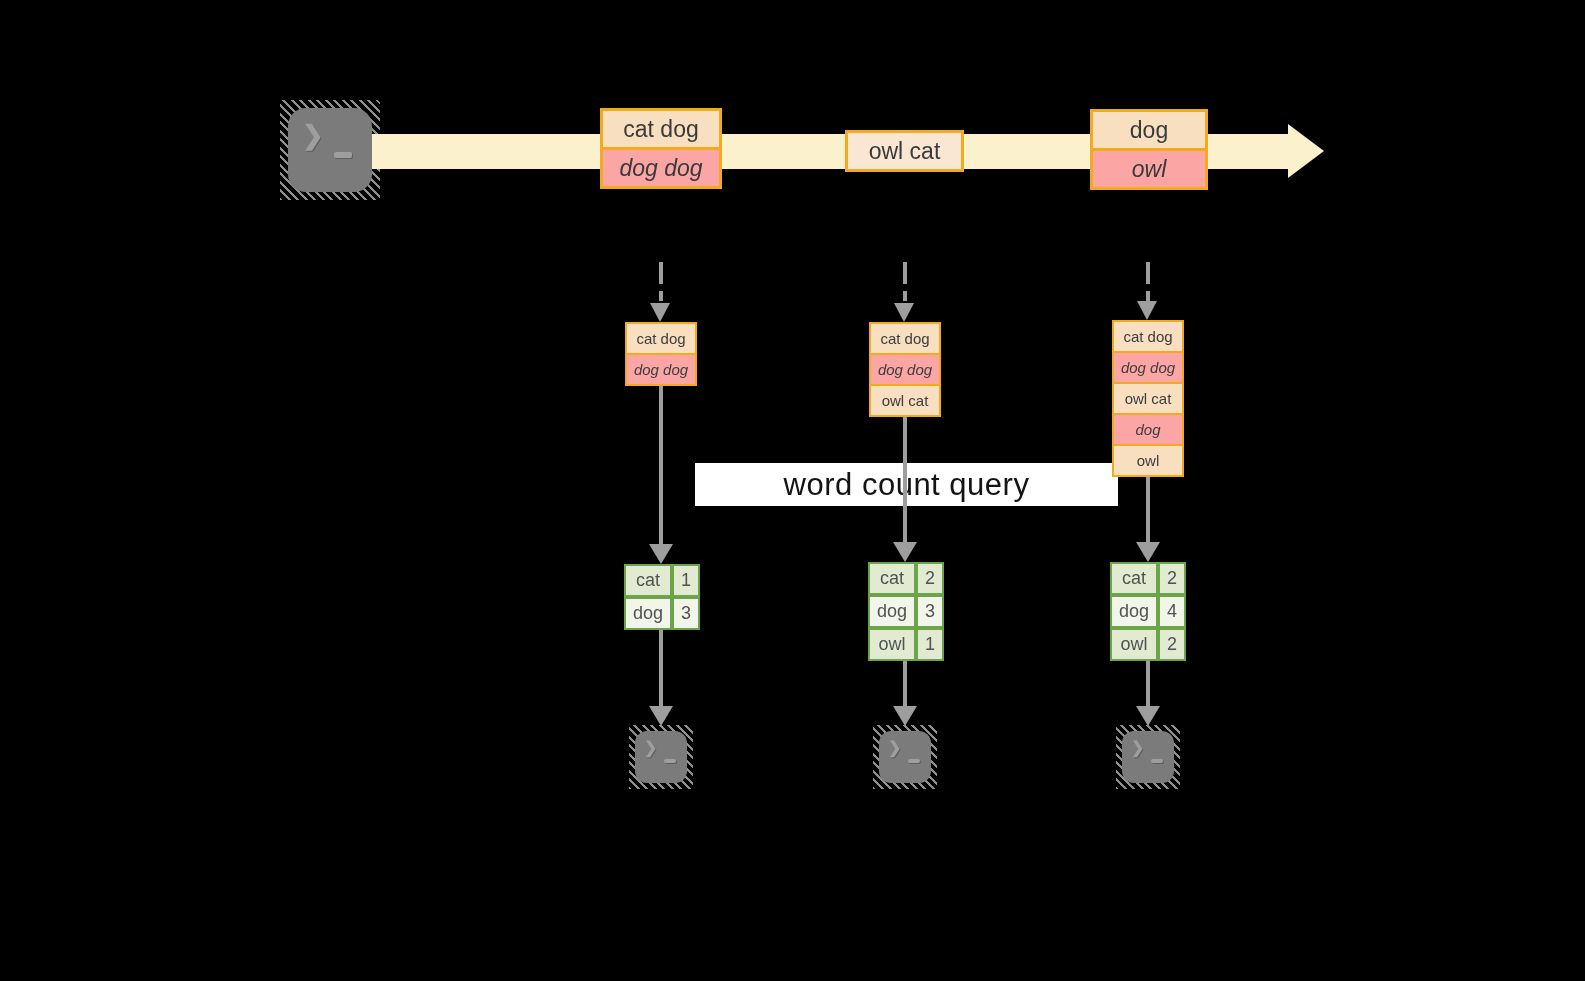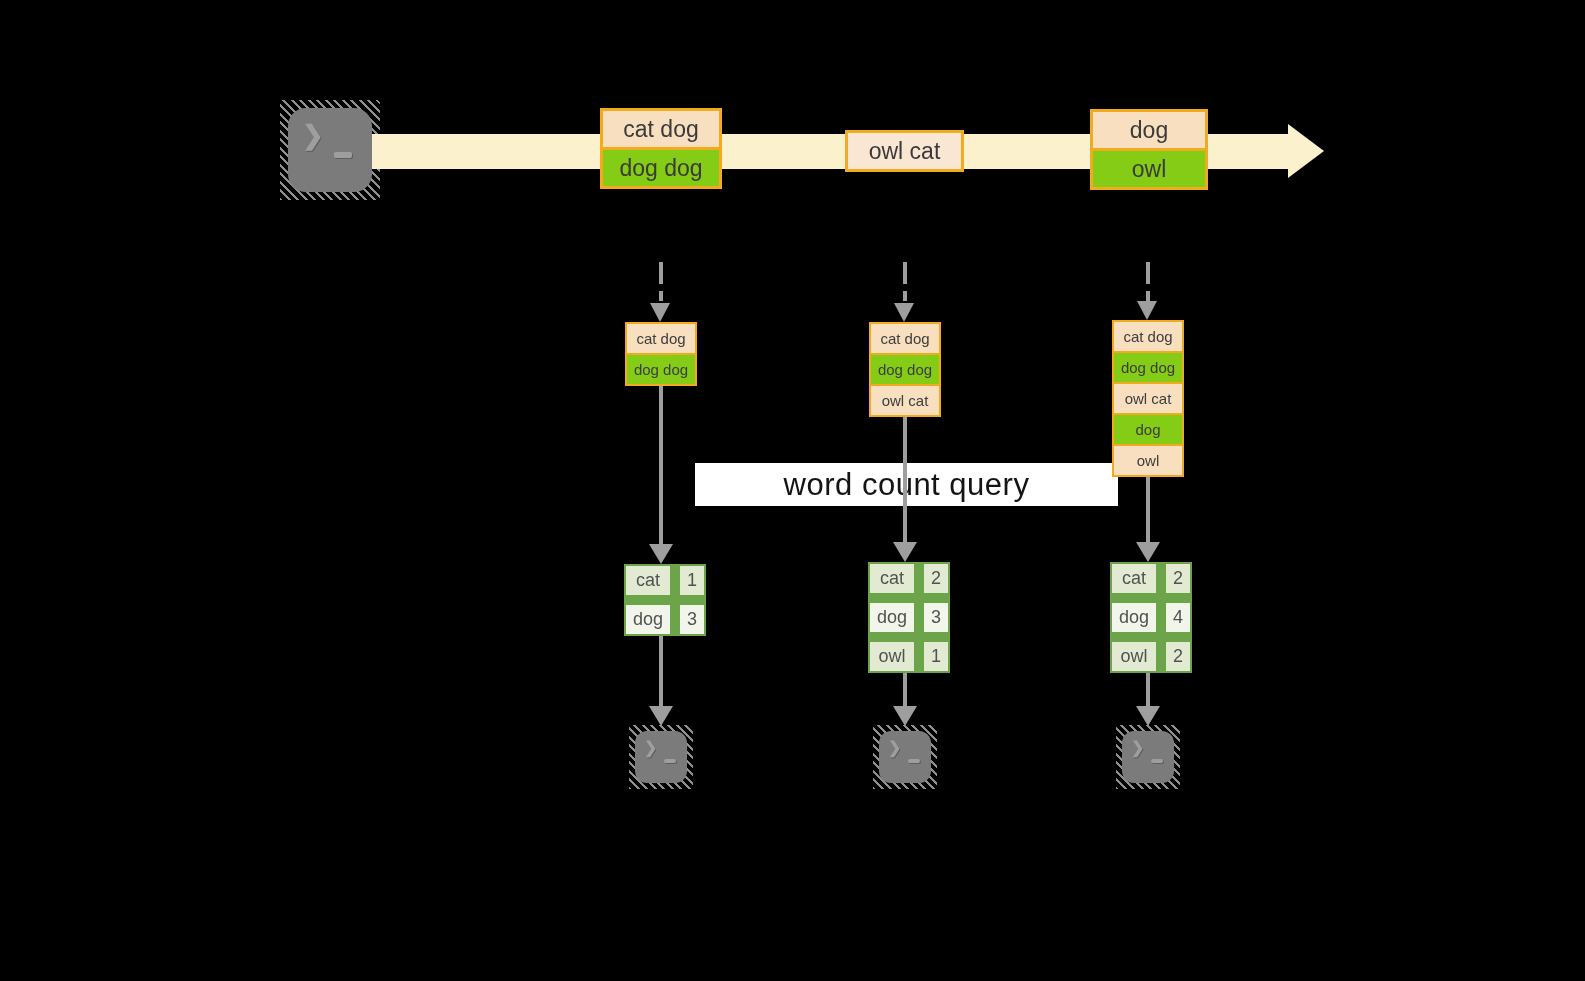--- a/index.html
+++ b/index.html
@@ -30,31 +30,31 @@
   
   .band{position:absolute;left:372px;top:134px;width:916px;height:35px;background:#fcf1cd;z-index:1;}
   .band-head{position:absolute;left:1288px;top:124px;width:0;height:0;z-index:1;
     border-top:27px solid transparent;border-bottom:27px solid transparent;border-left:36px solid #fcf1cd;}
 
   
   .rec{position:absolute;border:3px solid #f2ab1e;box-sizing:border-box;z-index:2;}
   .rec-row{height:36px;line-height:36px;text-align:center;font-size:23px;color:#3a3a3a;}
   .rec-row + .rec-row{border-top:3px solid #f2ab1e;}
   .fa{background:#f8dfbf;}
-  .fb{background:#84cc16;}
+  .fb{background:#fca5a5;font-style:italic;}
   .fm{background:#fae7d3;}
 
   
   .stk{position:absolute;border:2px solid #f2ab1e;box-sizing:border-box;width:72px;z-index:4;}
   .stk-row{height:29px;line-height:29px;text-align:center;font-size:15px;color:#3d3d3d;}
   .stk-row + .stk-row{border-top:2px solid #f2ab1e;}
 
   
   .tbl{position:absolute;background:#6ca44a;padding:2px;display:grid;
-    grid-template-columns:44px 24px;gap:10px;z-index:4;}
+    grid-template-columns:44px 24px;gap:4px;z-index:4;}
   .cell{height:29px;line-height:29px;text-align:center;font-size:18px;color:#525252;}
   .ga{background:#e2ebd2;}
   .gb{background:#f1f5ea;}
 
   
   .vline{position:absolute;width:4px;background:#9e9e9e;z-index:3;}
   .dash{position:absolute;width:4px;background:#9e9e9e;z-index:3;}
   .head-sm{position:absolute;width:0;height:0;z-index:3;
     border-left:10px solid transparent;border-right:10px solid transparent;border-top:19px solid #9e9e9e;}
   .head-lg{position:absolute;width:0;height:0;z-index:3;

